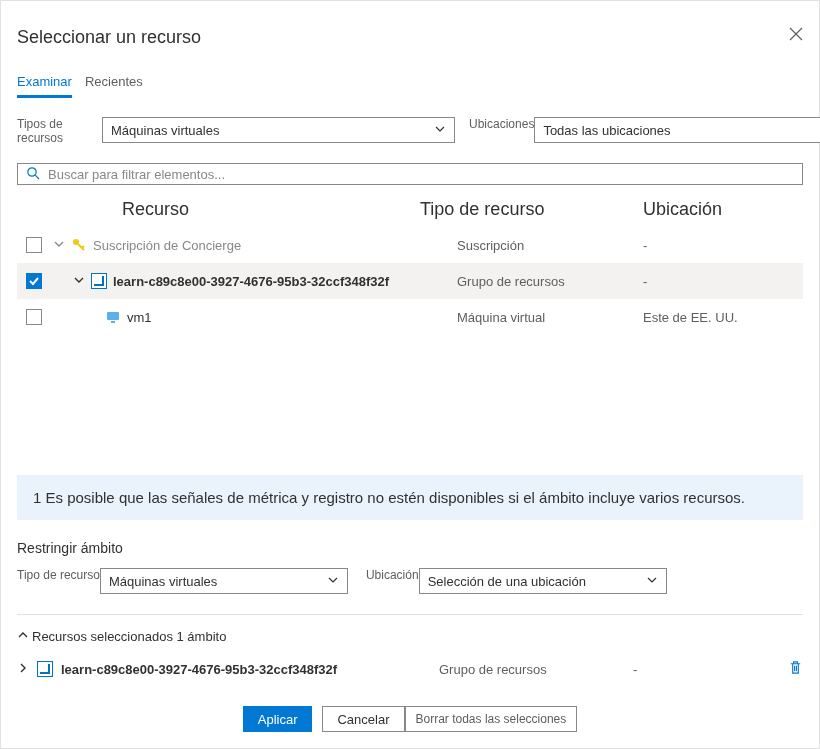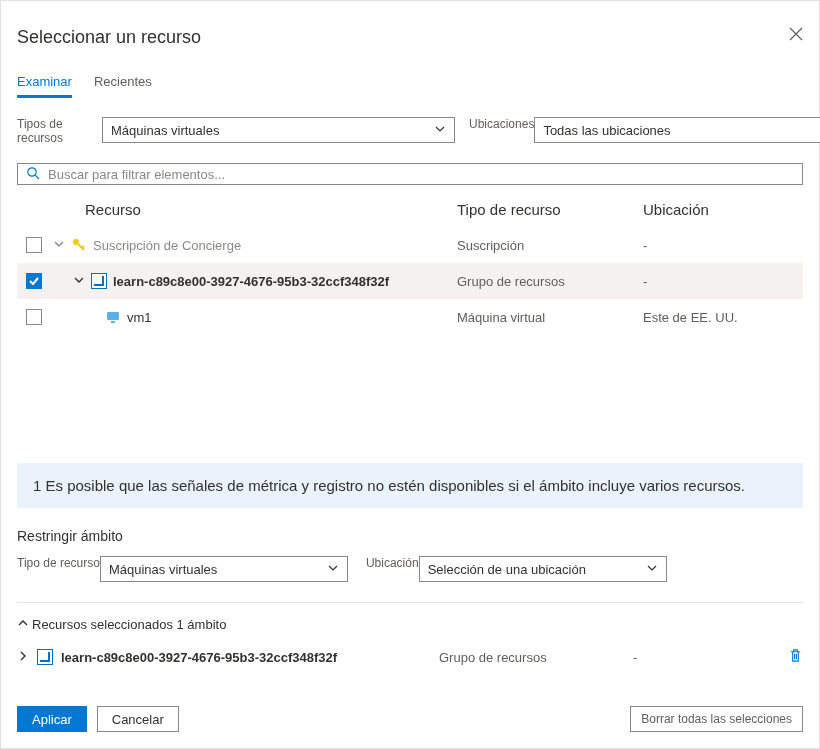--- a/index.html
+++ b/index.html
@@ -2,39 +2,39 @@
 <html><head>
 <meta charset="utf-8">
 <style>
   * { box-sizing: border-box; margin: 0; padding: 0; font-family: "Segoe UI", Arial, sans-serif; }
   body { background: #fff; font-size: 13px; color: #323130; width: 820px; }
   .panel { border: 1px solid #e1e1e1; width: 820px; height: 749px; padding: 26px 16px 16px 16px; display: flex; flex-direction: column; }
   .header { display: flex; justify-content: space-between; align-items: flex-start; }
   .title { font-size: 18px; font-weight: 400; color: #323130; }
   .close-x svg { width: 14px; height: 14px; }
 
-  .tabs { display: flex; gap: 22px; margin-top: 26px; border-bottom: 1px solid transparent; }
+  .tabs { display: flex; gap: 13px; margin-top: 26px; border-bottom: 1px solid transparent; }
   .tab { font-size: 13px; color: #605e5c; padding-bottom: 6px; cursor: pointer; }
   .tab.active { color: #0078d4; border-bottom: 3px solid #0078d4; font-weight: 400; }
 
   .filter-row { display: flex; gap: 14px; margin-top: 18px; }
   .field { display: flex; flex-direction: row; }
   .field-label { font-size: 12px; color: #605e5c; margin-bottom: 4px; }
   .dropdown { border: 1px solid #8a8886; height: 26px; display: flex; align-items: center; justify-content: space-between; padding: 0 8px; background: #fff; font-size: 13px; }
   .dropdown .chev { margin-left: 6px; }
   .dd-resource-type { width: 392px; }
   .dd-locations { width: 374px; gap: 12px; }
 
   .search-box { margin-top: 14px; border: 1px solid #8a8886; height: 22px; display: flex; align-items: center; padding: 0 8px; gap: 8px; }
   .search-box input { border: none; outline: none; flex: 1; font-size: 13px; }
   .search-box input::placeholder { color: #8a8886; }
 
   .table { margin-top: 6px; }
   .thead, .trow { display: flex; align-items: center; height: 36px; }
-  .thead { font-size: 15px; color: #323130; }
+  .thead { font-size: 18px; color: #323130; gap: 37px; }
   .col-check { width: 34px; display:flex; justify-content:center; }
   .col-resource { flex: 1; display: flex; align-items: center; gap: 6px; padding-left: 2px; }
   .col-type { width: 186px; color: #605e5c; }
   .col-loc { width: 160px; color: #605e5c; }
   .thead .col-resource, .thead .col-type, .thead .col-loc { color:#323130; }
   .thead .col-resource { padding-left: 34px; }
 
   .checkbox { width: 16px; height: 16px; border: 1px solid #8a8886; background:#fff; display:flex; align-items:center; justify-content:center; }
   .checkbox.checked { background:#0078d4; border-color:#0078d4; }
   .checkbox.checked svg { display:block; }
@@ -67,21 +67,21 @@
   .dd-scope-loc { width: 248px; }
 
   .divider { height:1px; background:#e1e1e1; margin-top:20px; }
 
   .selected-header { display:flex; align-items:flex-end; gap:3px; margin-top:14px; }
   .selected-row { display:flex; align-items:center; margin-top:16px; gap:8px; }
   .selected-row .col-type { width:186px; }
   .selected-row .col-loc { flex:1; }
   .trash { color:#0078d4; cursor:pointer; }
 
-  .footer { display:flex; align-items:center; justify-content:space-between; margin-top:40px; }
+  .footer { display:flex; align-items:center; justify-content:center; margin-top:28px; }
   .footer-left { display:flex; gap:10px; }
   .btn { height:26px; padding: 0 14px; display:inline-flex; align-items:center; font-size:13px; cursor:pointer; }
   .btn-primary { background:#0078d4; color:#fff; border:1px solid #0078d4; }
   .btn-secondary { background:#fff; color:#323130; border:1px solid #8a8886; }
   .btn-text { background:#fff; color:#605e5c; border:1px solid #8a8886; font-size:12px; padding:0 10px; }
 
   .muted { color:#8a8886; }
   .bold { font-weight:600; }
 </style>
 </head>

